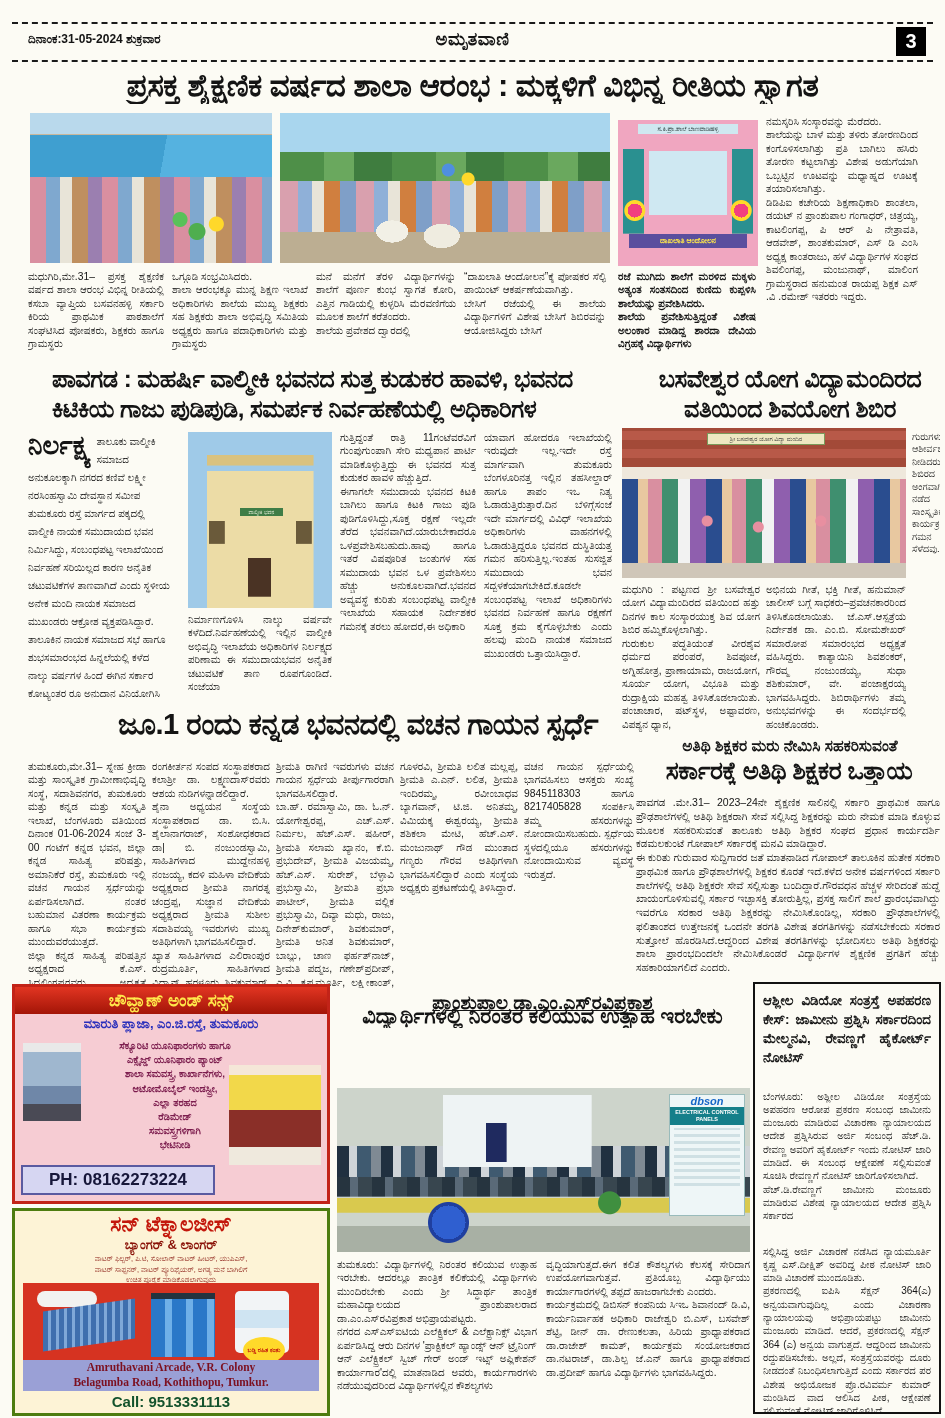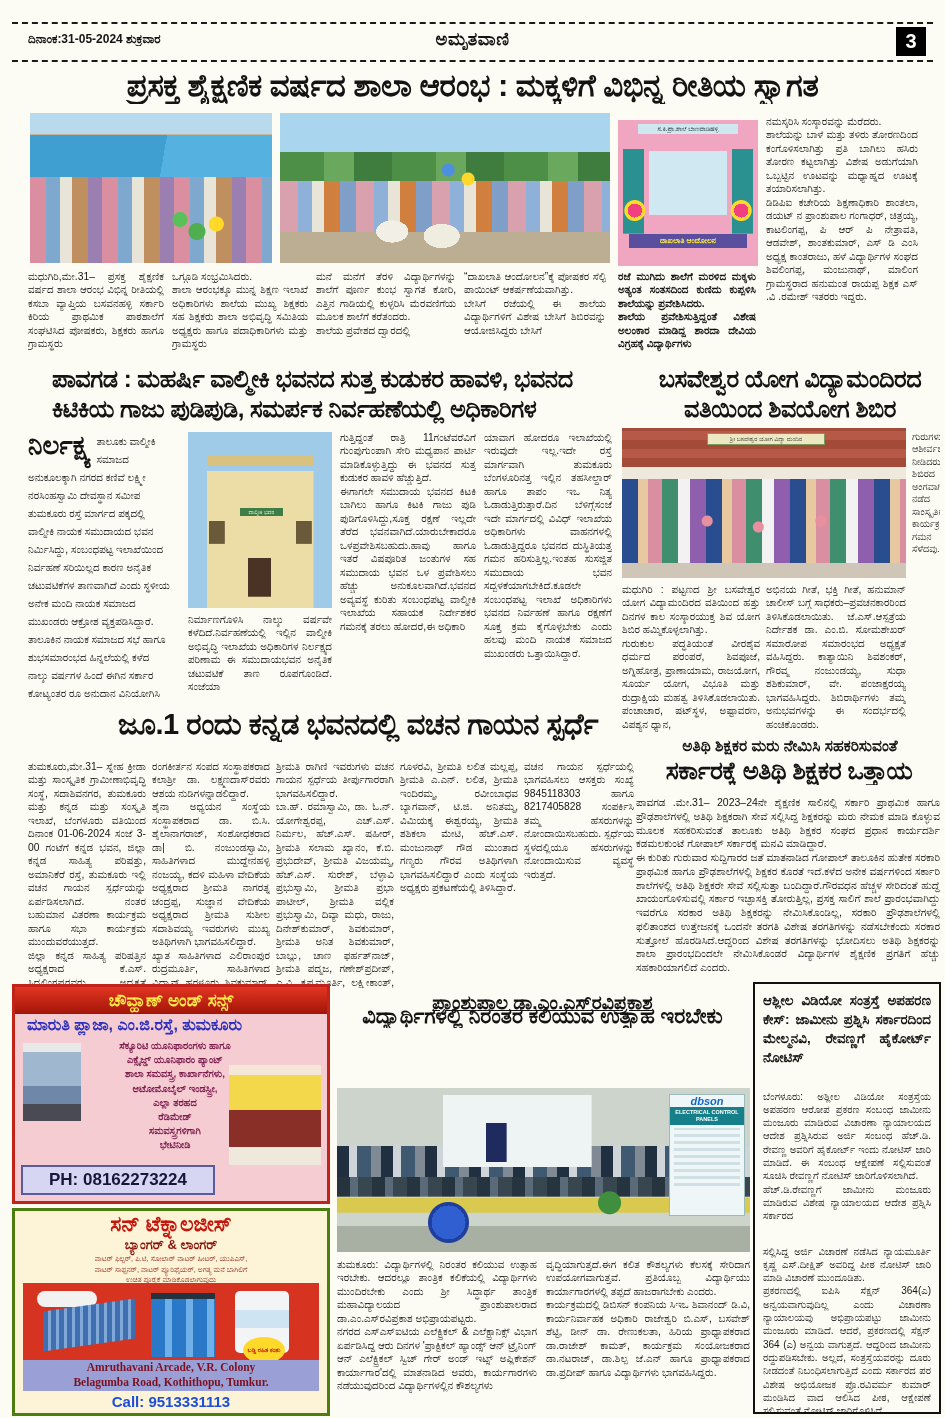--- a/index.html
+++ b/index.html
@@ -21,35 +21,35 @@
   .dropword{float:left;font-weight:bold;font-size:26px;line-height:1;margin:1px 5px 2px 0;}
   .photo{position:absolute;background-repeat:no-repeat;background-color:#c9b79b;}
   .courtbox{border:2px solid #111;background:#fcfbf4;}
   .courthead{font-weight:bold;font-size:13.5px;line-height:1.4;text-align:justify;}
   .courtbody{font-size:10px;line-height:1.33;text-align:justify;white-space:pre-line;margin-top:22px;}
   .underl{text-decoration:underline;}
   
   .ad1{border:3px solid #c22318;background:#f6ccd3;}
   .ad1head{background:linear-gradient(#e23522,#a31507);color:#ffe84a;font-weight:bold;font-size:17px;
            text-align:center;line-height:27px;}
-  .ad1addr{color:#2a2fbb;font-weight:bold;font-size:16px;padding:2px 12px;}
+  .ad1addr{color:#2a2fbb;font-weight:bold;font-size:13px;text-align:center;padding:2px 12px;}
   .ad1body{color:#7c1d4e;font-weight:bold;font-size:9.8px;line-height:1.45;white-space:pre-line;text-align:center;}
   .ad1phone{background:#d6d6f2;border:2px solid #5a5aa0;color:#17173a;font-weight:bold;font-size:17px;
             text-align:center;line-height:26px;}
   .kidimg{background:linear-gradient(180deg,#e9e9e9 0 12%,#9fb7cf 12% 55%,#6f87a8 55% 78%,#4a4a55 78% 100%);}
   .kidimg2{background:linear-gradient(180deg,#f5e7d8 0 10%,#f2d84a 10% 45%,#8a2f28 45% 82%,#efe9dd 82% 100%);}
   
   .ad2{border:3px solid #4d7c0f;background:#fdf3d6;}
   .ad2title{color:#c3170b;font-weight:bold;font-size:21px;text-align:center;line-height:26px;}
   .ad2sub{color:#8a1208;font-weight:bold;font-size:13px;text-align:center;}
   .ad2prod{color:#8a1a12;font-size:7.3px;line-height:1.45;text-align:center;white-space:pre-line;padding:1px 10px;}
   .ad2panel{background:#d63321;}
   .ad2addr{background:#9aa0d6;color:#7c1020;font-family:"Liberation Serif",serif;font-weight:bold;
            font-size:11.5px;text-align:center;line-height:1.35;}
-  .ad2call{color:#1d4ed8;font-weight:bold;font-size:15px;text-align:center;}
+  .ad2call{color:#14532d;font-weight:bold;font-size:15px;text-align:center;}
   .burst{background:#ffd92a;border-radius:50%;color:#c3170b;font-weight:bold;font-size:6px;
          text-align:center;display:flex;align-items:center;justify-content:center;}
   
   .pksign{position:absolute;left:14%;top:3%;width:72%;background:#cfe8f0;color:#233;
           font-size:6.5px;text-align:center;line-height:1.2;padding:1px 0;}
   .pkbanner{position:absolute;left:8%;bottom:12%;width:84%;background:#5a4f9e;color:#ffe84a;
             font-weight:bold;font-size:7.5px;text-align:center;padding:2px 0;}
   .grpboard{position:absolute;left:30%;top:3%;width:40%;background:#eee8c2;border:1px solid #7a9a5a;
             color:#333;font-size:6px;text-align:center;line-height:1.15;padding:2px 1px;}
   .bldgsign{position:absolute;left:36%;top:43%;width:30%;background:#3f7d46;color:#ffe;

